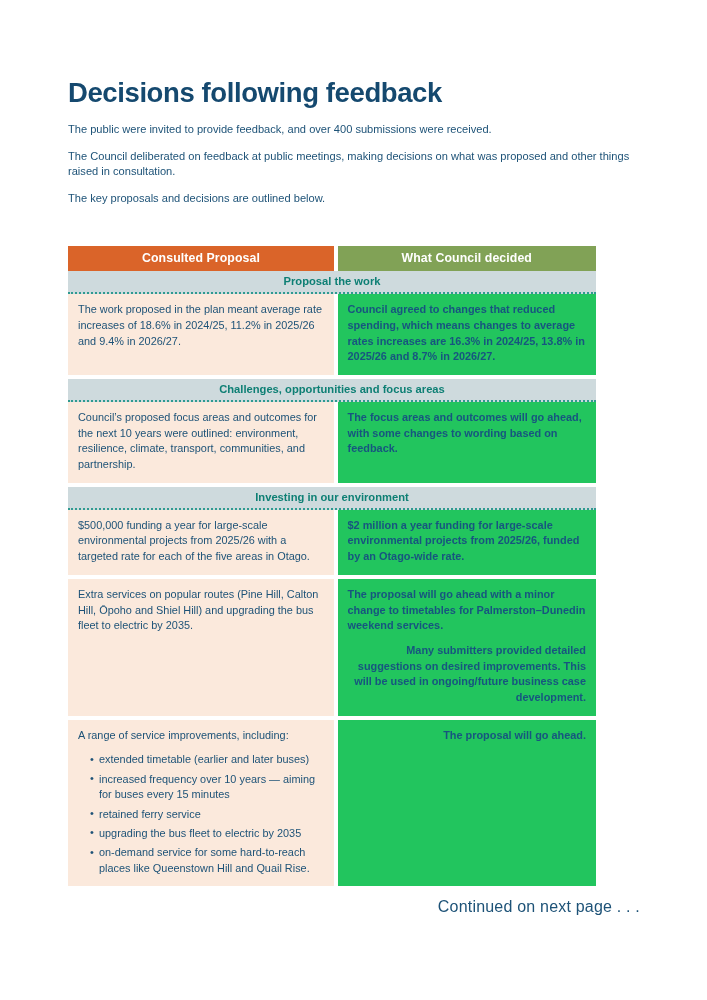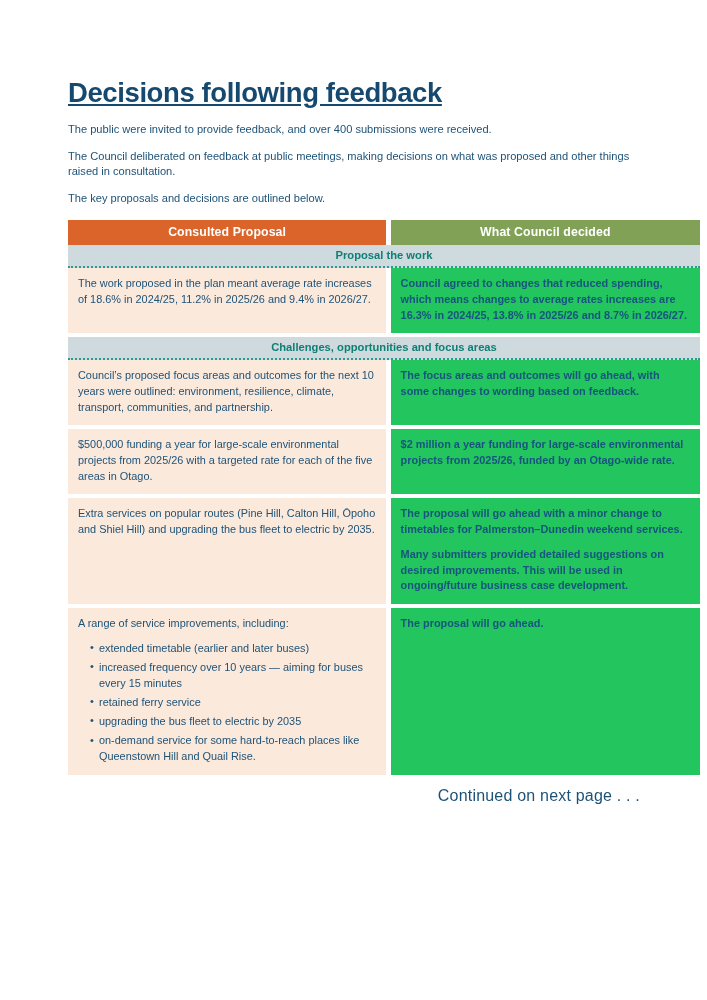--- a/index.html
+++ b/index.html
@@ -27,35 +27,34 @@
   }
 
   
   .page-title {
     font-size: 27.5px;
     font-weight: bold;
     color: #15496f;
     letter-spacing: -0.4px;
     margin: 0 0 14px 0;
     line-height: 1.08;
-    text-decoration: underline;
   }
   .intro-para {
     font-size: 11.1px;
     line-height: 1.43;
     color: #1d5277;
     margin: 0 0 11px 0;
     max-width: 568px;
   }
   .intro-para:last-of-type { margin-bottom: 12px; }
 
   
   .decision-table {
-    margin-top: 13px;
-    width: 632px;
+    margin-top: 39px;
+    width: 528px;
     border-collapse: separate;
     border-spacing: 0;
     border-radius: 22px;
   }
   .col-head-row { height: 24px; }
   .col-head {
     color: #ffffff;
     font-size: 12.3px;
     font-weight: bold;
     text-align: center;
@@ -98,21 +97,21 @@
   .cell-right {
     background: #22c55e;
     color: #17557f;
     font-size: 10.9px;
     font-weight: bold;
     line-height: 1.44;
     padding: 8px 10px 10px 10px;
     width: 280px;
   }
   .cell-right p, .cell-left p { margin: 0 0 9px 0; }
-  .cell-right p:last-child, .cell-left p:last-child { margin-bottom: 0; }
+  .cell-right p:last-child, .cell-left p:last-child { margin-bottom: 0; text-align: right; }
   .bullet-list {
     margin: 2px 0 0 0;
     padding: 0 0 0 12px;
     list-style: none;
   }
   .bullet-list li {
     position: relative;
     padding-left: 9px;
     margin-bottom: 3.5px;
     line-height: 1.44;
@@ -175,20 +174,23 @@
         </tr>
         <tr class="body-row">
           <td class="cell-left">Council’s proposed focus areas and outcomes for the next 10 years were outlined: environment, resilience, climate, transport, communities, and partnership.</td>
           <td class="cell-gap"></td>
           <td class="cell-right">The focus areas and outcomes will go ahead, with some changes to wording based on feedback.</td>
         </tr>
         <tr class="spacer-row">
             <td colspan="3"></td>
           </tr>
 
+        <tr class="section-band">
+          <td colspan="3">Investing in our environment</td>
+        </tr>
         <tr class="body-row">
           <td class="cell-left">$500,000 funding a year for large-scale environmental projects from 2025/26 with a targeted rate for each of the five areas in Otago.</td>
           <td class="cell-gap"></td>
           <td class="cell-right">$2 million a year funding for large-scale environmental projects from 2025/26, funded by an Otago-wide rate.</td>
         </tr>
         <tr class="spacer-row">
             <td colspan="3"></td>
           </tr>
 
 

